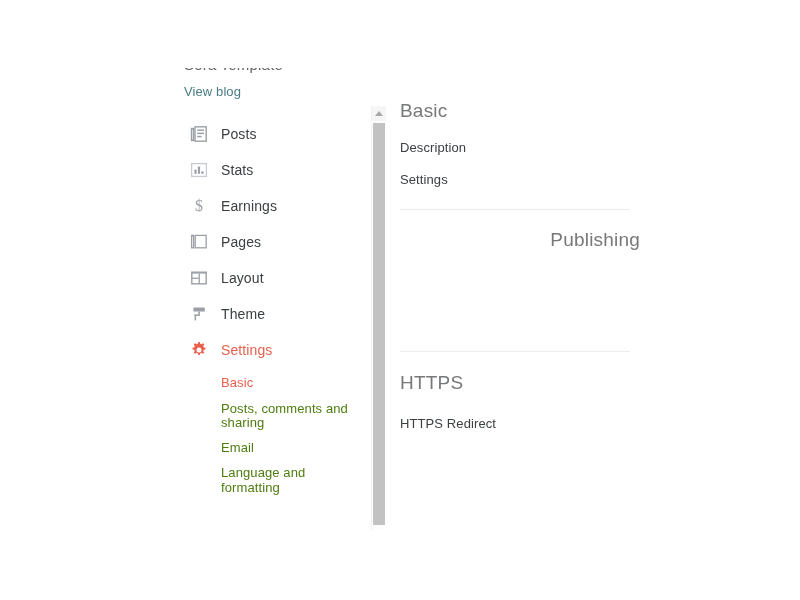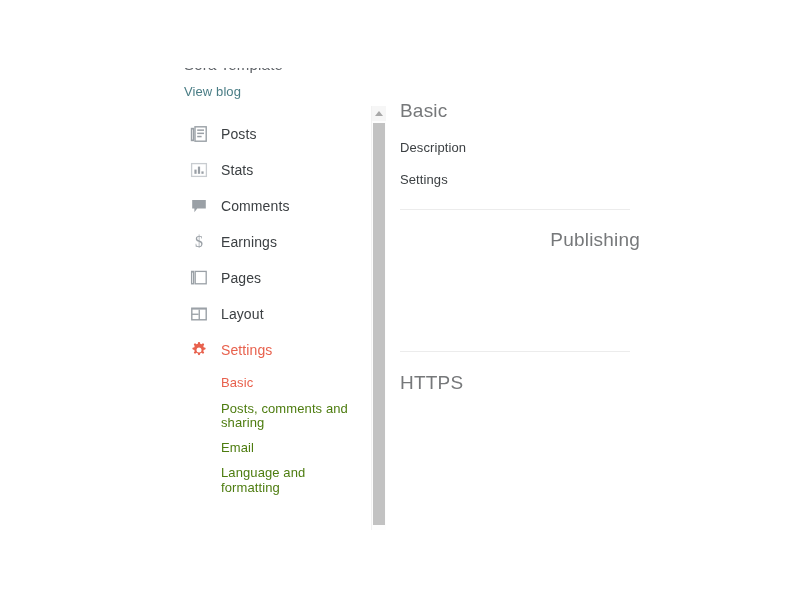--- a/index.html
+++ b/index.html
@@ -211,28 +211,20 @@
           <svg width="18" height="18" viewBox="0 0 18 18">
             <rect x="1.6" y="2.6" width="14.8" height="12.8" fill="none" stroke="#c8ccd0" stroke-width="1.3"></rect>
             <rect x="4.4" y="8.6" width="2.2" height="4.2" fill="#9aa0a6"></rect>
             <rect x="7.9" y="5.6" width="2.2" height="7.2" fill="#9aa0a6"></rect>
             <rect x="11.4" y="10.4" width="2.2" height="2.4" fill="#9aa0a6"></rect>
           </svg>
         </span>
         <span class="nav-label">Stats</span>
       </div>
 
-      <div class="nav-item">
-        <span class="nav-icon">
-          <svg width="18" height="18" viewBox="0 0 18 18">
-            <path d="M2.2 3 H15.8 V11.4 H7.2 L4.4 15.2 V11.4 H2.2 Z" fill="#9aa0a6"></path>
-          </svg>
-        </span>
-        <span class="nav-label">Comments</span>
-      </div>
 
       <div class="nav-item">
         <span class="nav-icon">
           <svg width="18" height="18" viewBox="0 0 18 18">
             <text x="9" y="14.2" font-family="Liberation Serif, serif" font-size="16" fill="#9aa0a6" text-anchor="middle">$</text>
           </svg>
         </span>
         <span class="nav-label">Earnings</span>
       </div>
 
@@ -251,20 +243,31 @@
           <svg width="18" height="18" viewBox="0 0 18 18">
             <rect x="1.8" y="3.2" width="14.4" height="11.6" fill="none" stroke="#9aa0a6" stroke-width="1.4"></rect>
             <rect x="1.8" y="3.2" width="14.4" height="1.4" fill="#9aa0a6"></rect>
             <rect x="8.6" y="4.6" width="1.3" height="10.2" fill="#9aa0a6"></rect>
             <rect x="1.8" y="8.6" width="6.8" height="1.3" fill="#9aa0a6"></rect>
           </svg>
         </span>
         <span class="nav-label">Layout</span>
       </div>
 
+      <div class="nav-item">
+        <span class="nav-icon">
+          <svg width="18" height="18" viewBox="0 0 18 18">
+            <rect x="3.4" y="2.6" width="11.4" height="4" rx="0.6" fill="#9aa0a6"></rect>
+            <rect x="8.3" y="6.6" width="1.6" height="3.2" fill="#9aa0a6"></rect>
+            <rect x="4.6" y="9.4" width="5.4" height="1.5" fill="#9aa0a6"></rect>
+            <rect x="4.6" y="9.4" width="1.5" height="6" fill="#9aa0a6"></rect>
+          </svg>
+        </span>
+        <span class="nav-label">Theme</span>
+      </div>
 
       <div class="nav-item active">
         <span class="nav-icon">
           <svg width="18" height="18" viewBox="0 0 18 18">
             <path fill="#e8614d" d="M9 0.9 c0.62 0 1.12 0.5 1.12 1.12 v0.72 a6.2 6.2 0 0 1 1.5 0.62 l0.52 -0.52 a1.12 1.12 0 1 1 1.58 1.58 l-0.52 0.52 c0.27 0.47 0.48 0.97 0.62 1.5 h0.72 a1.12 1.12 0 1 1 0 2.24 h-0.72 a6.2 6.2 0 0 1 -0.62 1.5 l0.52 0.52 a1.12 1.12 0 1 1 -1.58 1.58 l-0.52 -0.52 a6.2 6.2 0 0 1 -1.5 0.62 v0.72 a1.12 1.12 0 1 1 -2.24 0 v-0.72 a6.2 6.2 0 0 1 -1.5 -0.62 l-0.52 0.52 a1.12 1.12 0 1 1 -1.58 -1.58 l0.52 -0.52 a6.2 6.2 0 0 1 -0.62 -1.5 h-0.72 a1.12 1.12 0 1 1 0 -2.24 h0.72 c0.14 -0.53 0.35 -1.03 0.62 -1.5 l-0.52 -0.52 a1.12 1.12 0 1 1 1.58 -1.58 l0.52 0.52 a6.2 6.2 0 0 1 1.5 -0.62 v-0.72 c0 -0.62 0.5 -1.12 1.12 -1.12 z"></path>
             <circle cx="9" cy="9" r="2.5" fill="#ffffff"></circle>
           </svg>
         </span>
         <span class="nav-label">Settings</span>
       </div>
@@ -305,17 +308,18 @@
     <div class="divider" style="margin-top:22px;"></div>
 
     <div class="section" style="margin-top:19px;text-align:right;">
       <h2 class="section-title">Publishing</h2>
     </div>
 
     <div class="divider" style="margin-top:100px;"></div>
 
     <div class="section" style="margin-top:20px;">
       <h2 class="section-title">HTTPS</h2>
+      <div class="setting-row" style="margin-top:22px;"><span>HTTPS Redirect</span></div>
     </div>
 
   </div>
 
 </div>
 
 </body></html>

